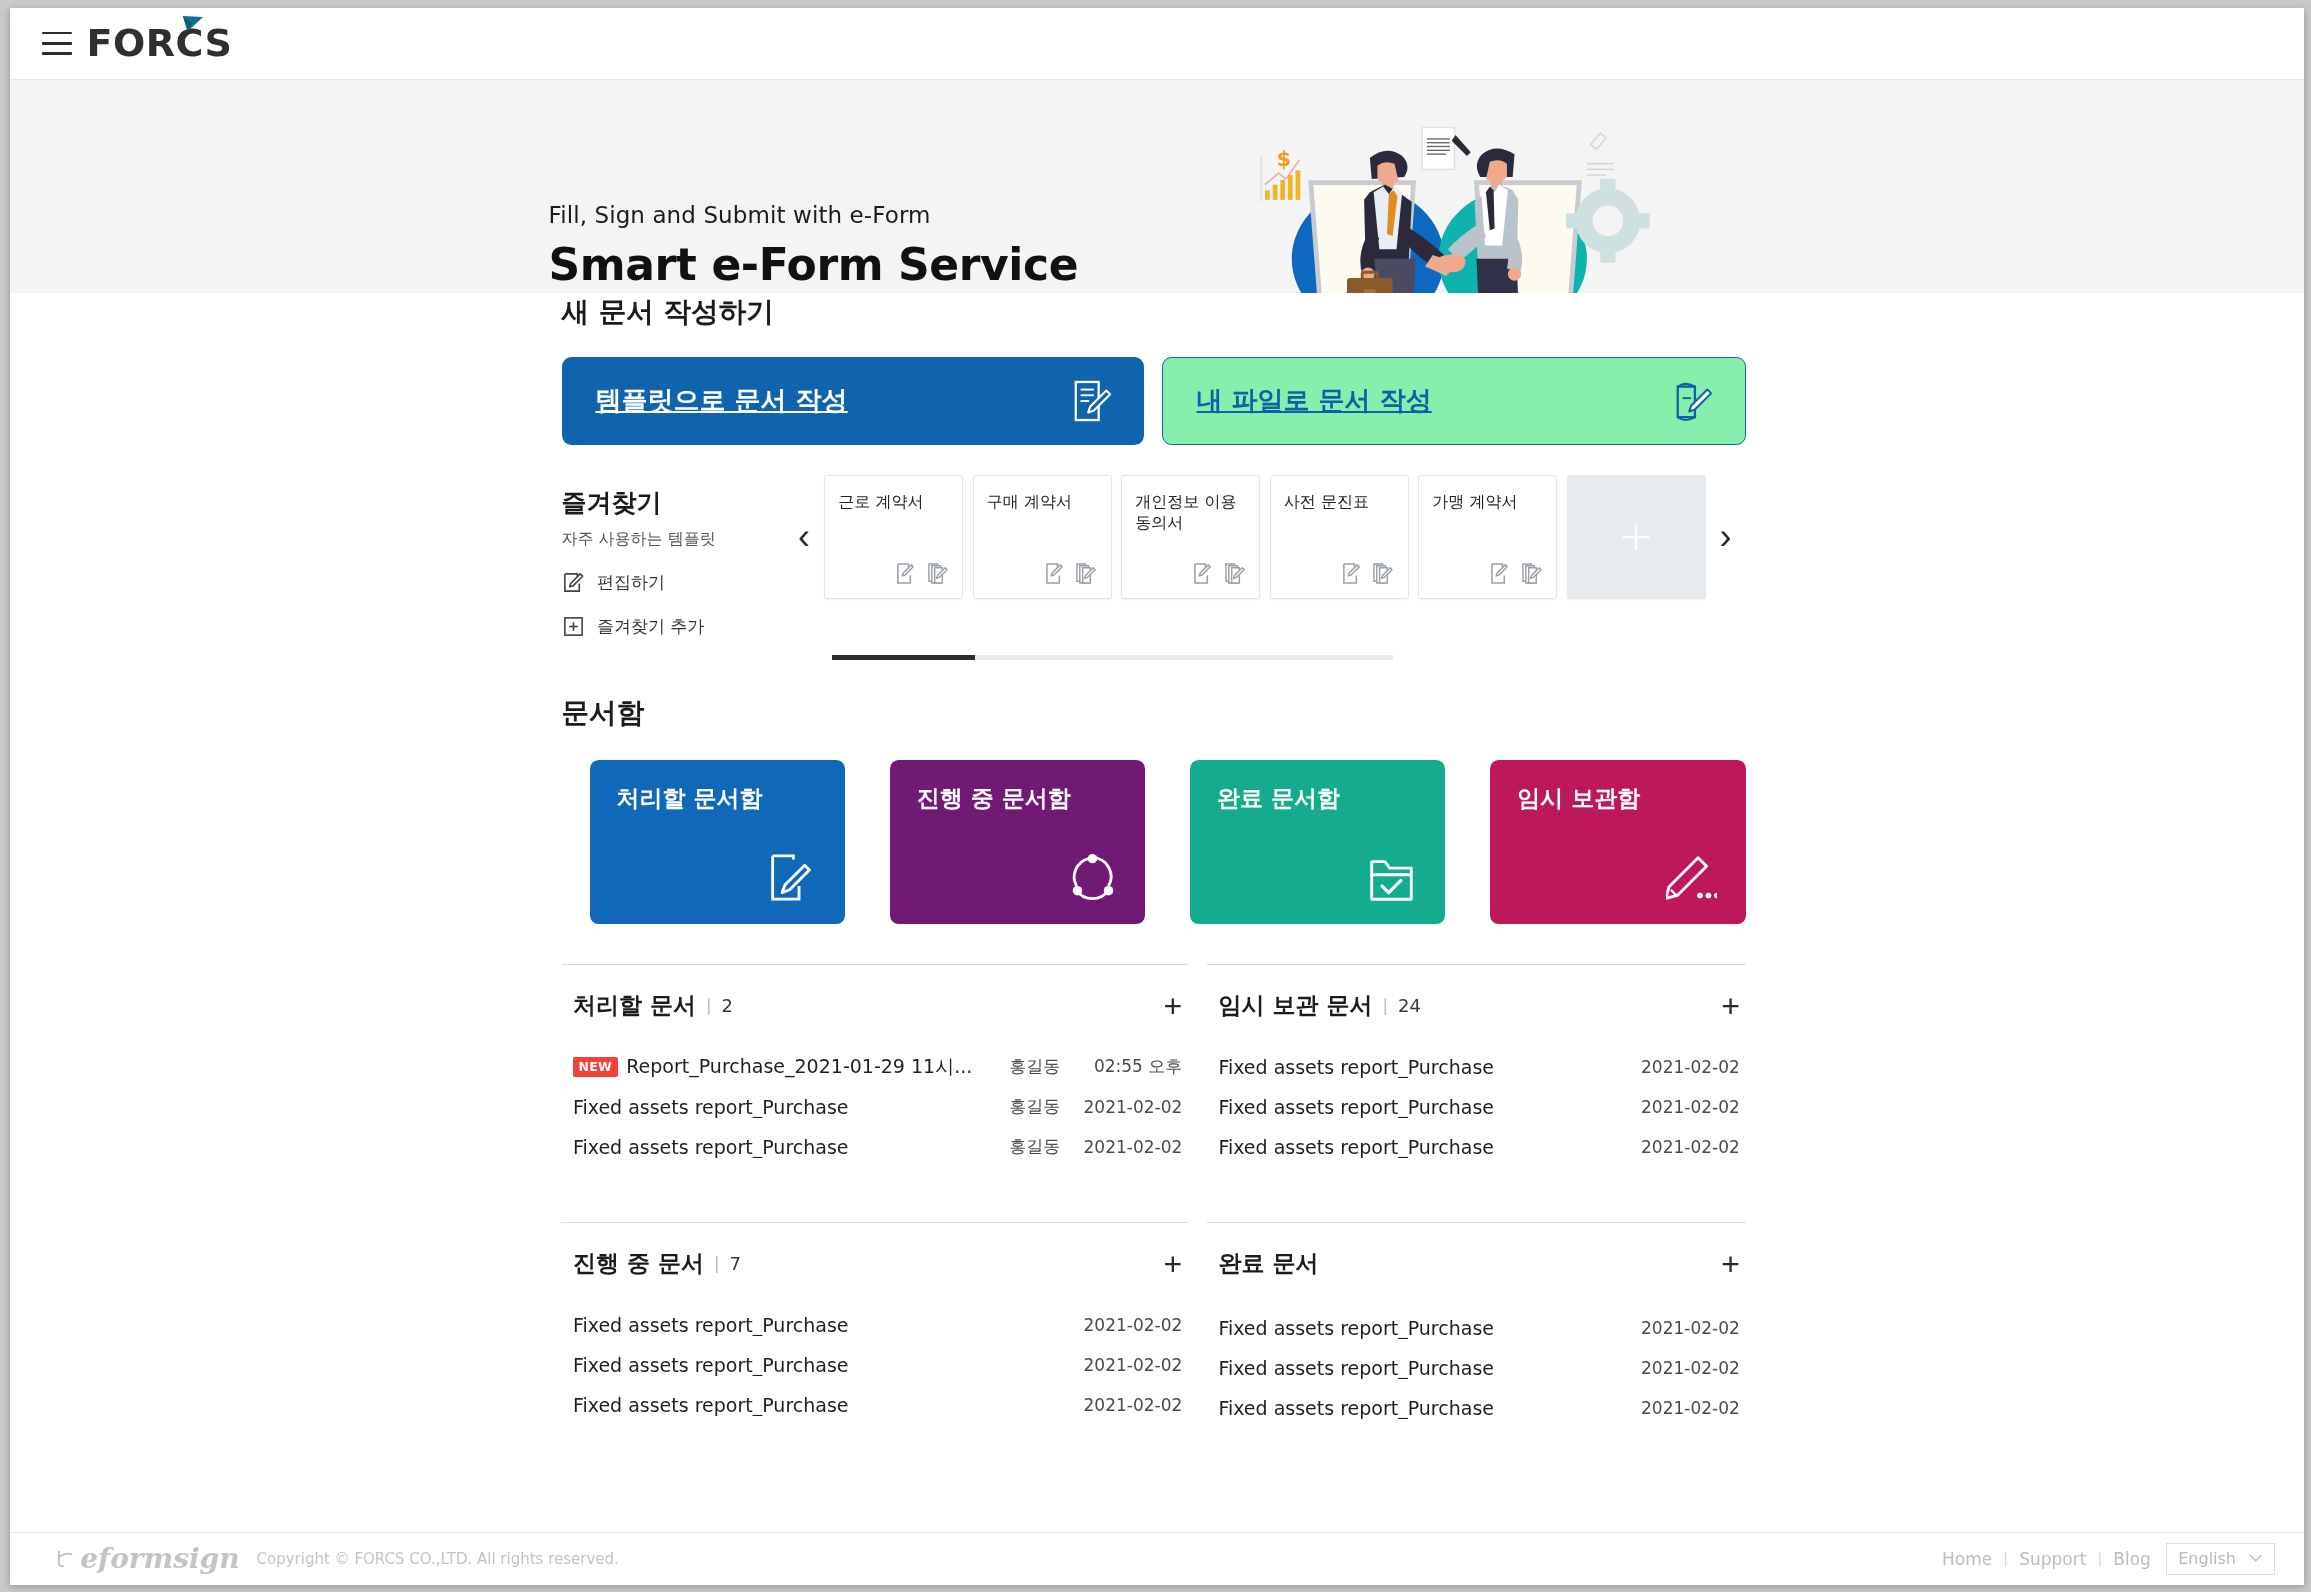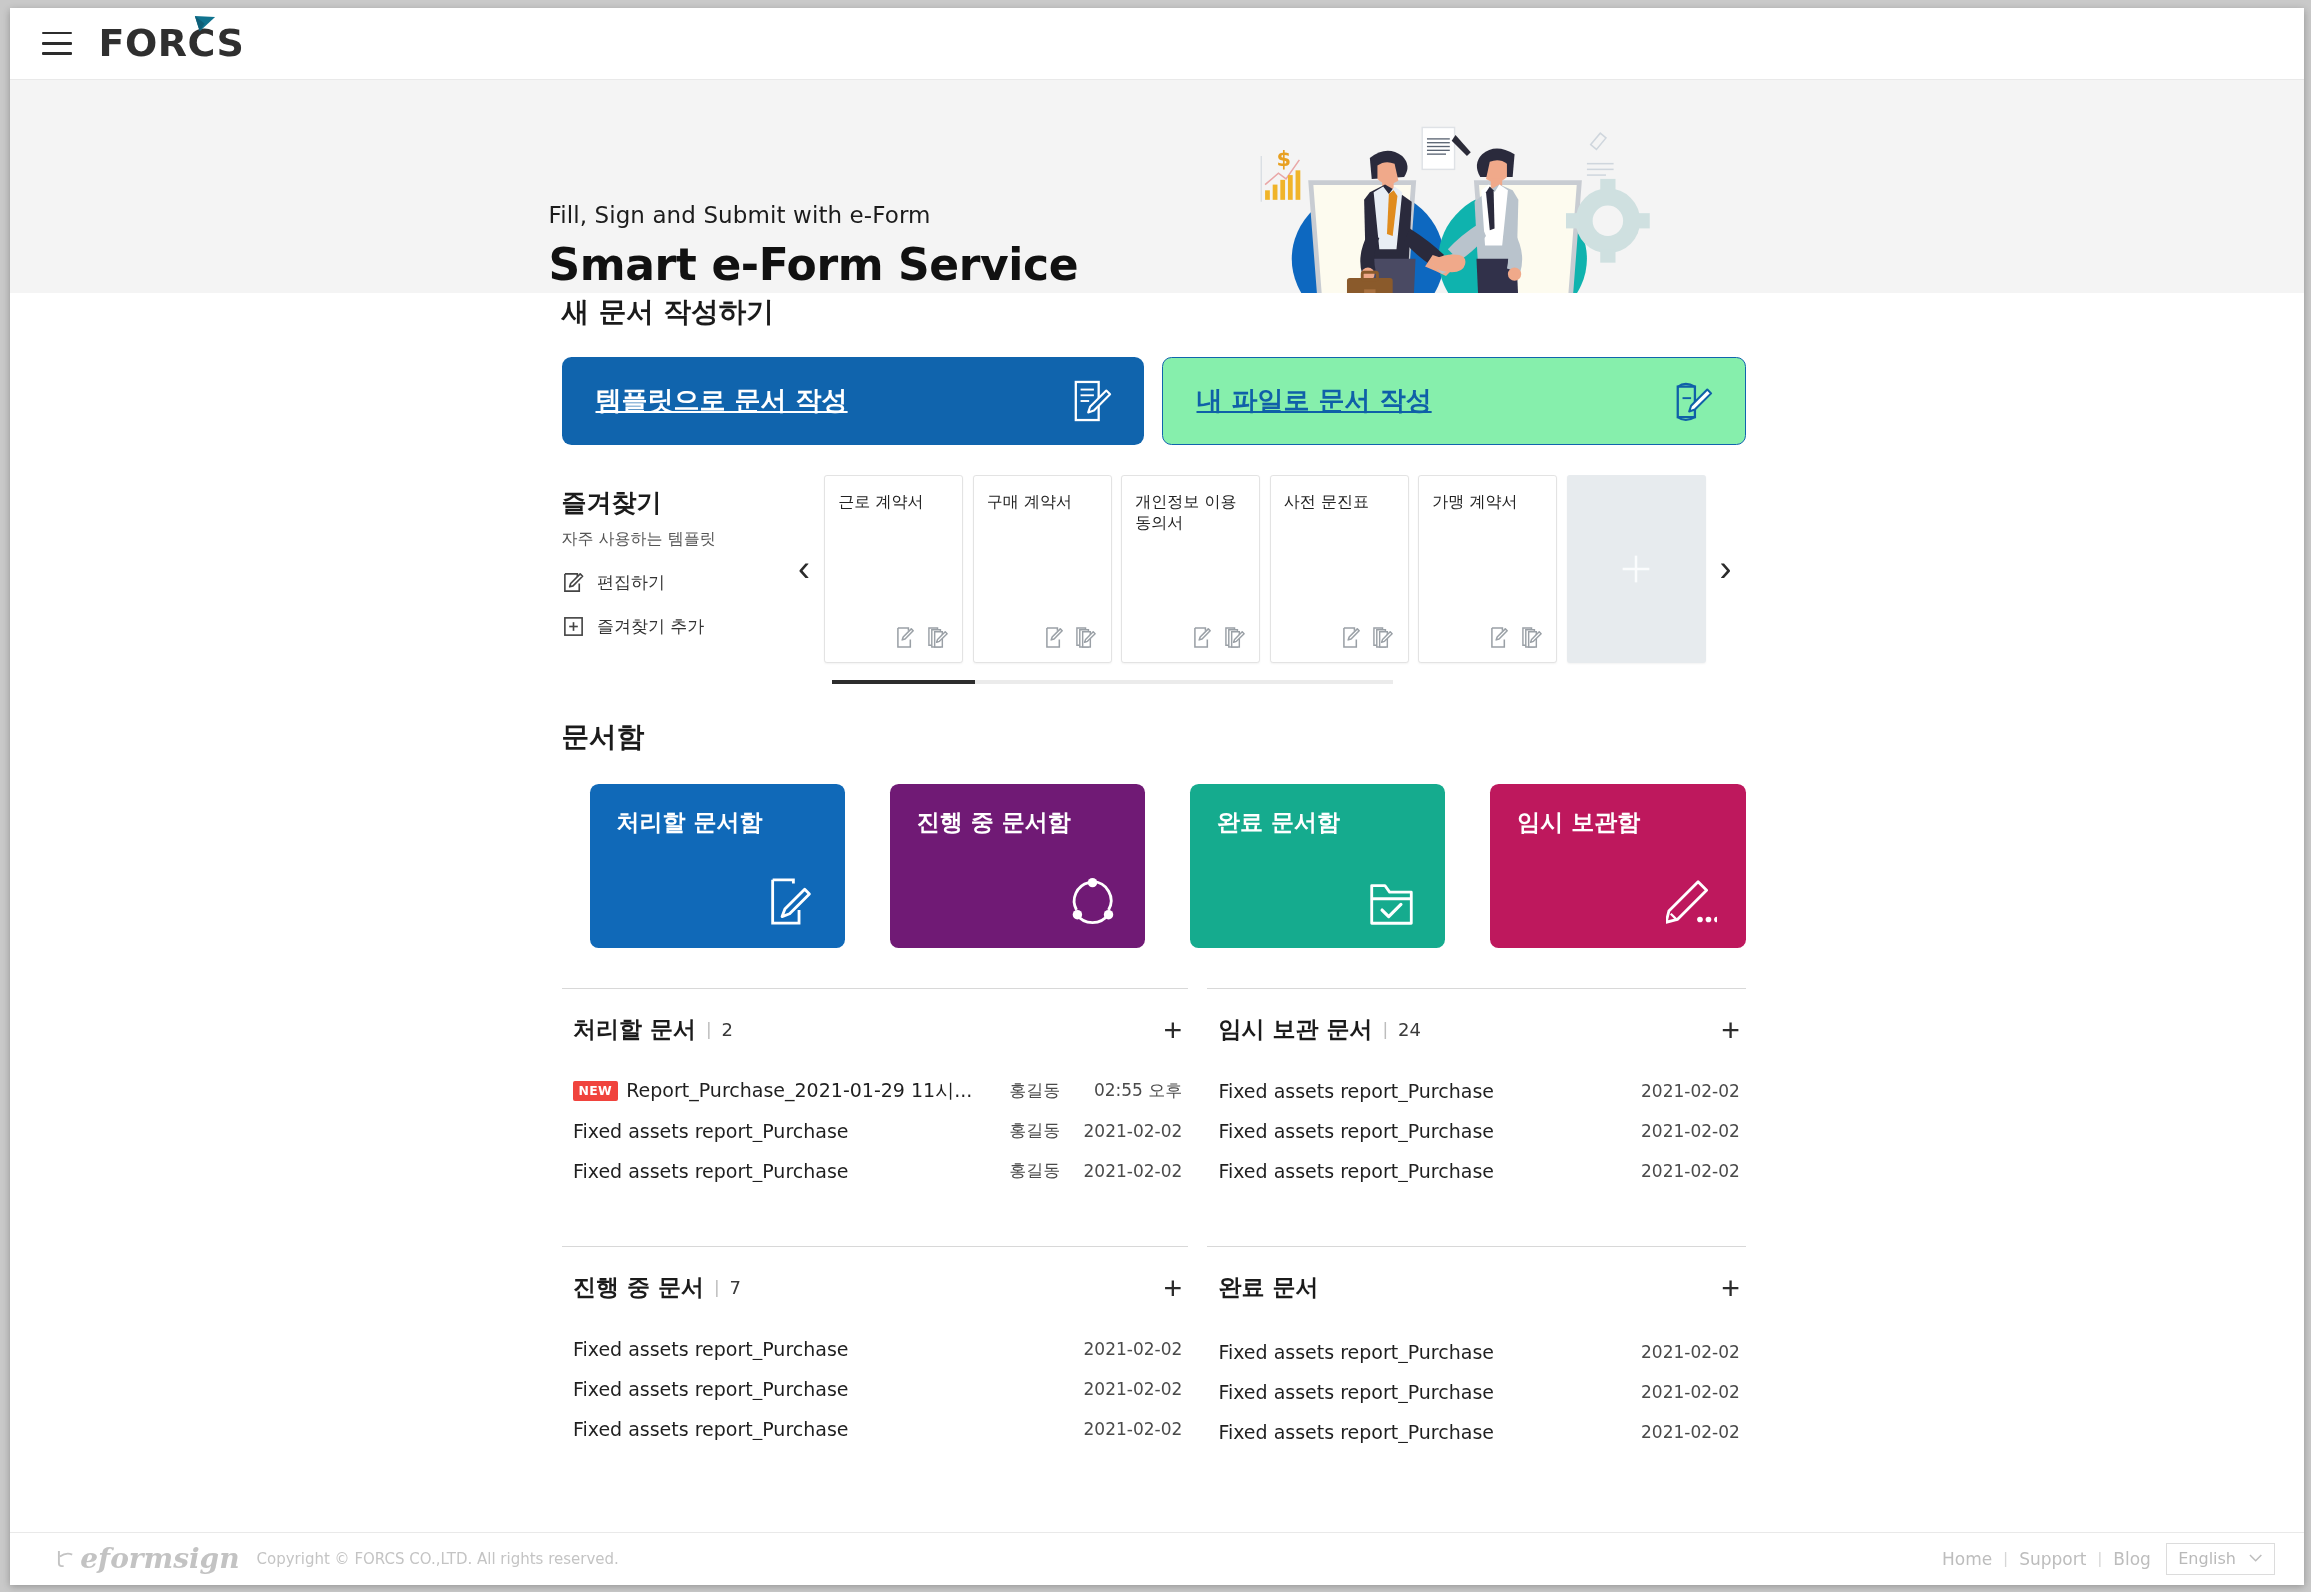--- a/index.html
+++ b/index.html
@@ -22,21 +22,21 @@
   .topbar {
     height: 72px; width: 100%;
     background: #fff;
     display: flex; align-items: center;
     padding-left: 32px;
     border-bottom: 1px solid #e9e9e9;
   }
   .hamburger { width: 30px; height: 23px; display: flex; flex-direction: column;
     justify-content: space-between; cursor: pointer; }
   .hamburger span { display:block; height: 2.9px; background: #2c2c2c; border-radius: 1px; }
-  .brand { margin-left: 27px; position: relative; display: flex; align-items: center; }
+  .brand { margin-left: 15px; position: relative; display: flex; align-items: center; }
   .brand-text { font-size: 38px; font-weight: bold; letter-spacing: 0.5px; color: #2f2f2f;
     font-family: "DejaVu Sans", sans-serif; }
   .brand-mark { position: absolute; left: 93px; top: -7.6px; }
 
   
   .hero {
     height: 213px; width: 100%;
     background: #f4f4f4;
     position: relative;
     overflow: hidden;
@@ -69,21 +69,21 @@
   .fav-sub { font-size: 16px; color: #555; margin-top: 10.5px; font-family: "DejaVu Sans", sans-serif; }
   .fav-link { display: flex; align-items: center; gap: 12.4px; margin-top: 21px; font-size: 17px;
     color: #333; cursor: pointer; font-family: "DejaVu Sans", sans-serif; }
   .fav-link:first-of-type { margin-top: 32px; }
 
   .carousel { flex: 1; display: flex; align-items: center; }
   .arrow { width: 40px; text-align: center; font-size: 36px; color: #2b2b2b; cursor: pointer;
     line-height: 1; user-select: none; }
   .cards { display: flex; gap: 9.5px; flex: 1; }
   .tcard {
-    width: 139px; height: 188px; background: #fff; border: 1px solid #e3e3e3;
+    width: 139px; height: 124px; background: #fff; border: 1px solid #e3e3e3;
     border-radius: 2.9px; position: relative; padding: 15px 13.3px; cursor: pointer;
     box-shadow: 0 1px 1.9px rgba(0,0,0,.05);
   }
   .tcard-name { font-size: 16px; color: #222; line-height: 1.35; font-family: "DejaVu Sans", sans-serif; }
   .tcard-icons { position: absolute; right: 12.4px; bottom: 12.4px; display: flex; gap: 9.5px; }
   .tcard.add { background: #e7ebee; border: none; display: flex; align-items: center; justify-content: center; }
 
   .track { margin-left: 270px; margin-top: 17px; width: 561px; height: 4.8px; background: #ebebeb; }
   .track .thumb { width: 143px; height: 4.8px; background: #2d2d2d; }
 

